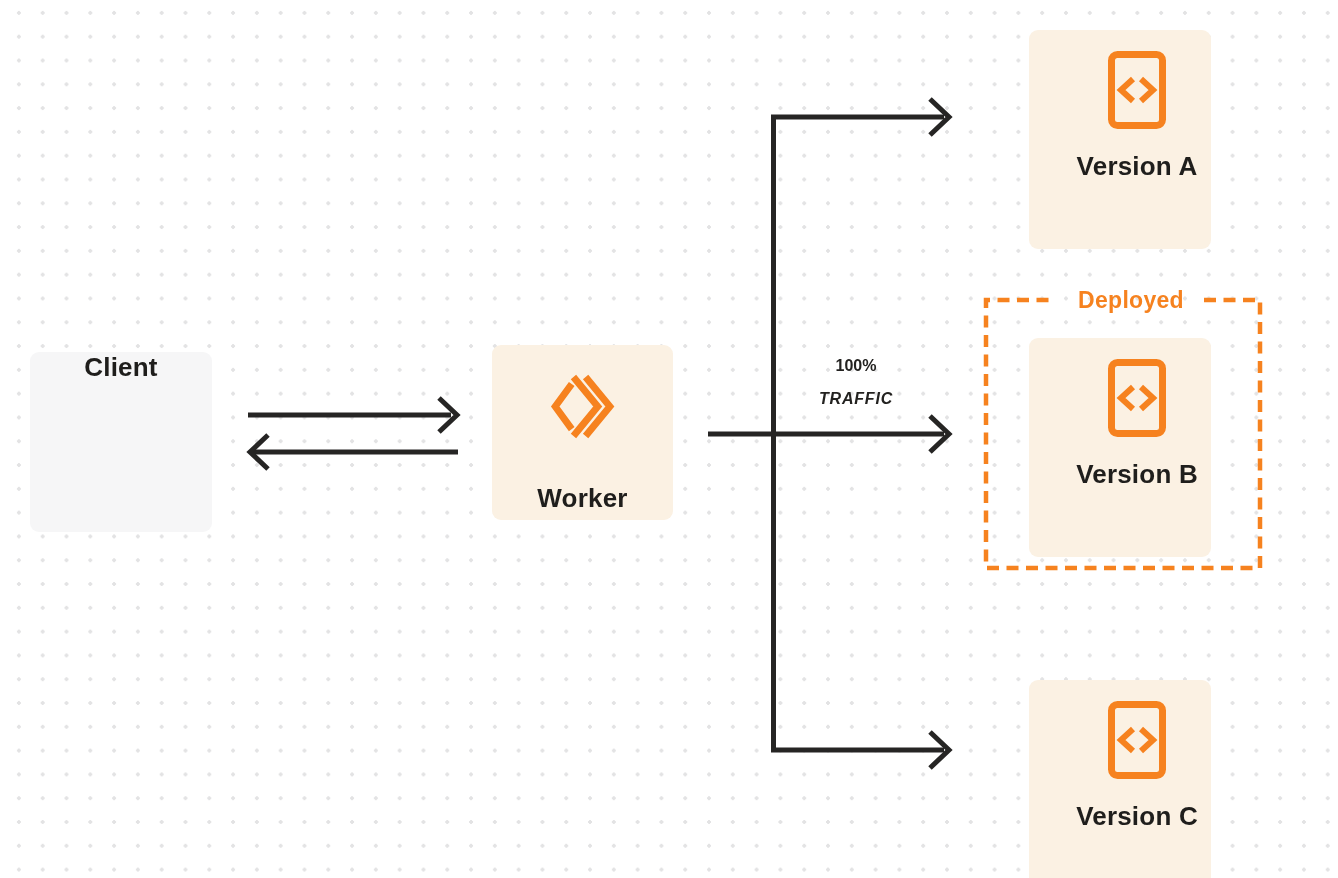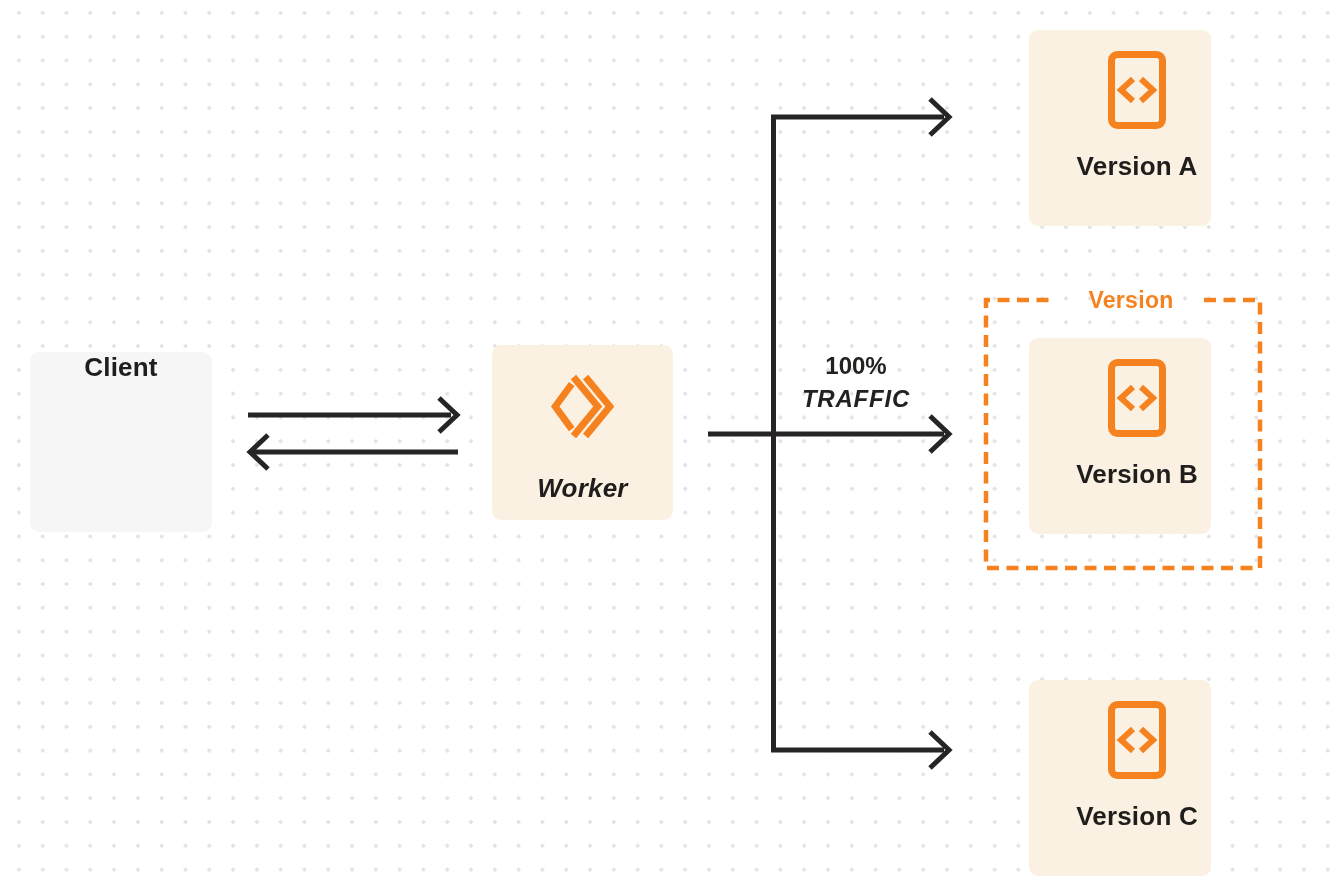--- a/index.html
+++ b/index.html
@@ -56,23 +56,23 @@
     width: 182px; height: 180px;
     background: #F6F6F7;
     justify-content: flex-start;
   }
   .worker-node {
     left: 492px; top: 345px;
     width: 181px; height: 175px;
     background: #FBF1E3;
     padding-top: 26px;
   }
-  .worker-node .label { margin-top: 30px; font-style: italic; }
+  .worker-node .label { margin-top: 40px; }
   .version-node {
-    width: 182px; height: 196px;
+    width: 182px; height: 219px;
     background: #FBF1E3;
     padding-top: 21px;
     padding-left: 34px;
   }
   .version-node .label { margin-top: 22px; }
   .version-a { left: 1029px; top: 30px; }
   .version-b { left: 1029px; top: 338px; }
   .version-c { left: 1029px; top: 680px; }
   .deployed-label {
     position: absolute;
@@ -84,21 +84,21 @@
     line-height: 24px;
     color: #F6821F;
     letter-spacing: 0.3px;
   }
   .traffic-label {
     position: absolute;
     left: 790px; top: 349px;
     width: 132px;
     text-align: center;
     font-weight: 700;
-    font-size: 24px;
+    font-size: 16px;
     line-height: 33px;
     color: #232220;
   }
   .traffic-label .tl2 { letter-spacing: 0.8px; font-style: italic; }
   .icon-svg { display: block; }
 </style>
 </head>
 <body>
 
 <div class="canvas">
@@ -139,21 +139,21 @@
       </g>
     </svg>
     <span class="label">Worker</span>
   </div>
 
   <div class="traffic-label">
     <div class="tl1">100%</div>
     <div class="tl2">TRAFFIC</div>
   </div>
 
-  <div class="deployed-label">Version</div>
+  <div class="deployed-label">Deployed</div>
 
   <div class="node version-node version-a">
     <svg class="icon-svg" width="58" height="78" viewBox="0 0 58 78" xmlns="http://www.w3.org/2000/svg">
       <rect x="3.5" y="3.5" width="51" height="71" rx="6" fill="none" stroke="#F6821F" stroke-width="7"></rect>
       <g fill="none" stroke="#F6821F" stroke-width="6" stroke-linecap="butt" stroke-linejoin="miter">
         <polyline points="25,28 13,39 25,50"></polyline>
         <polyline points="33,28 45,39 33,50"></polyline>
       </g>
     </svg>
     <span class="label">Version A</span>

